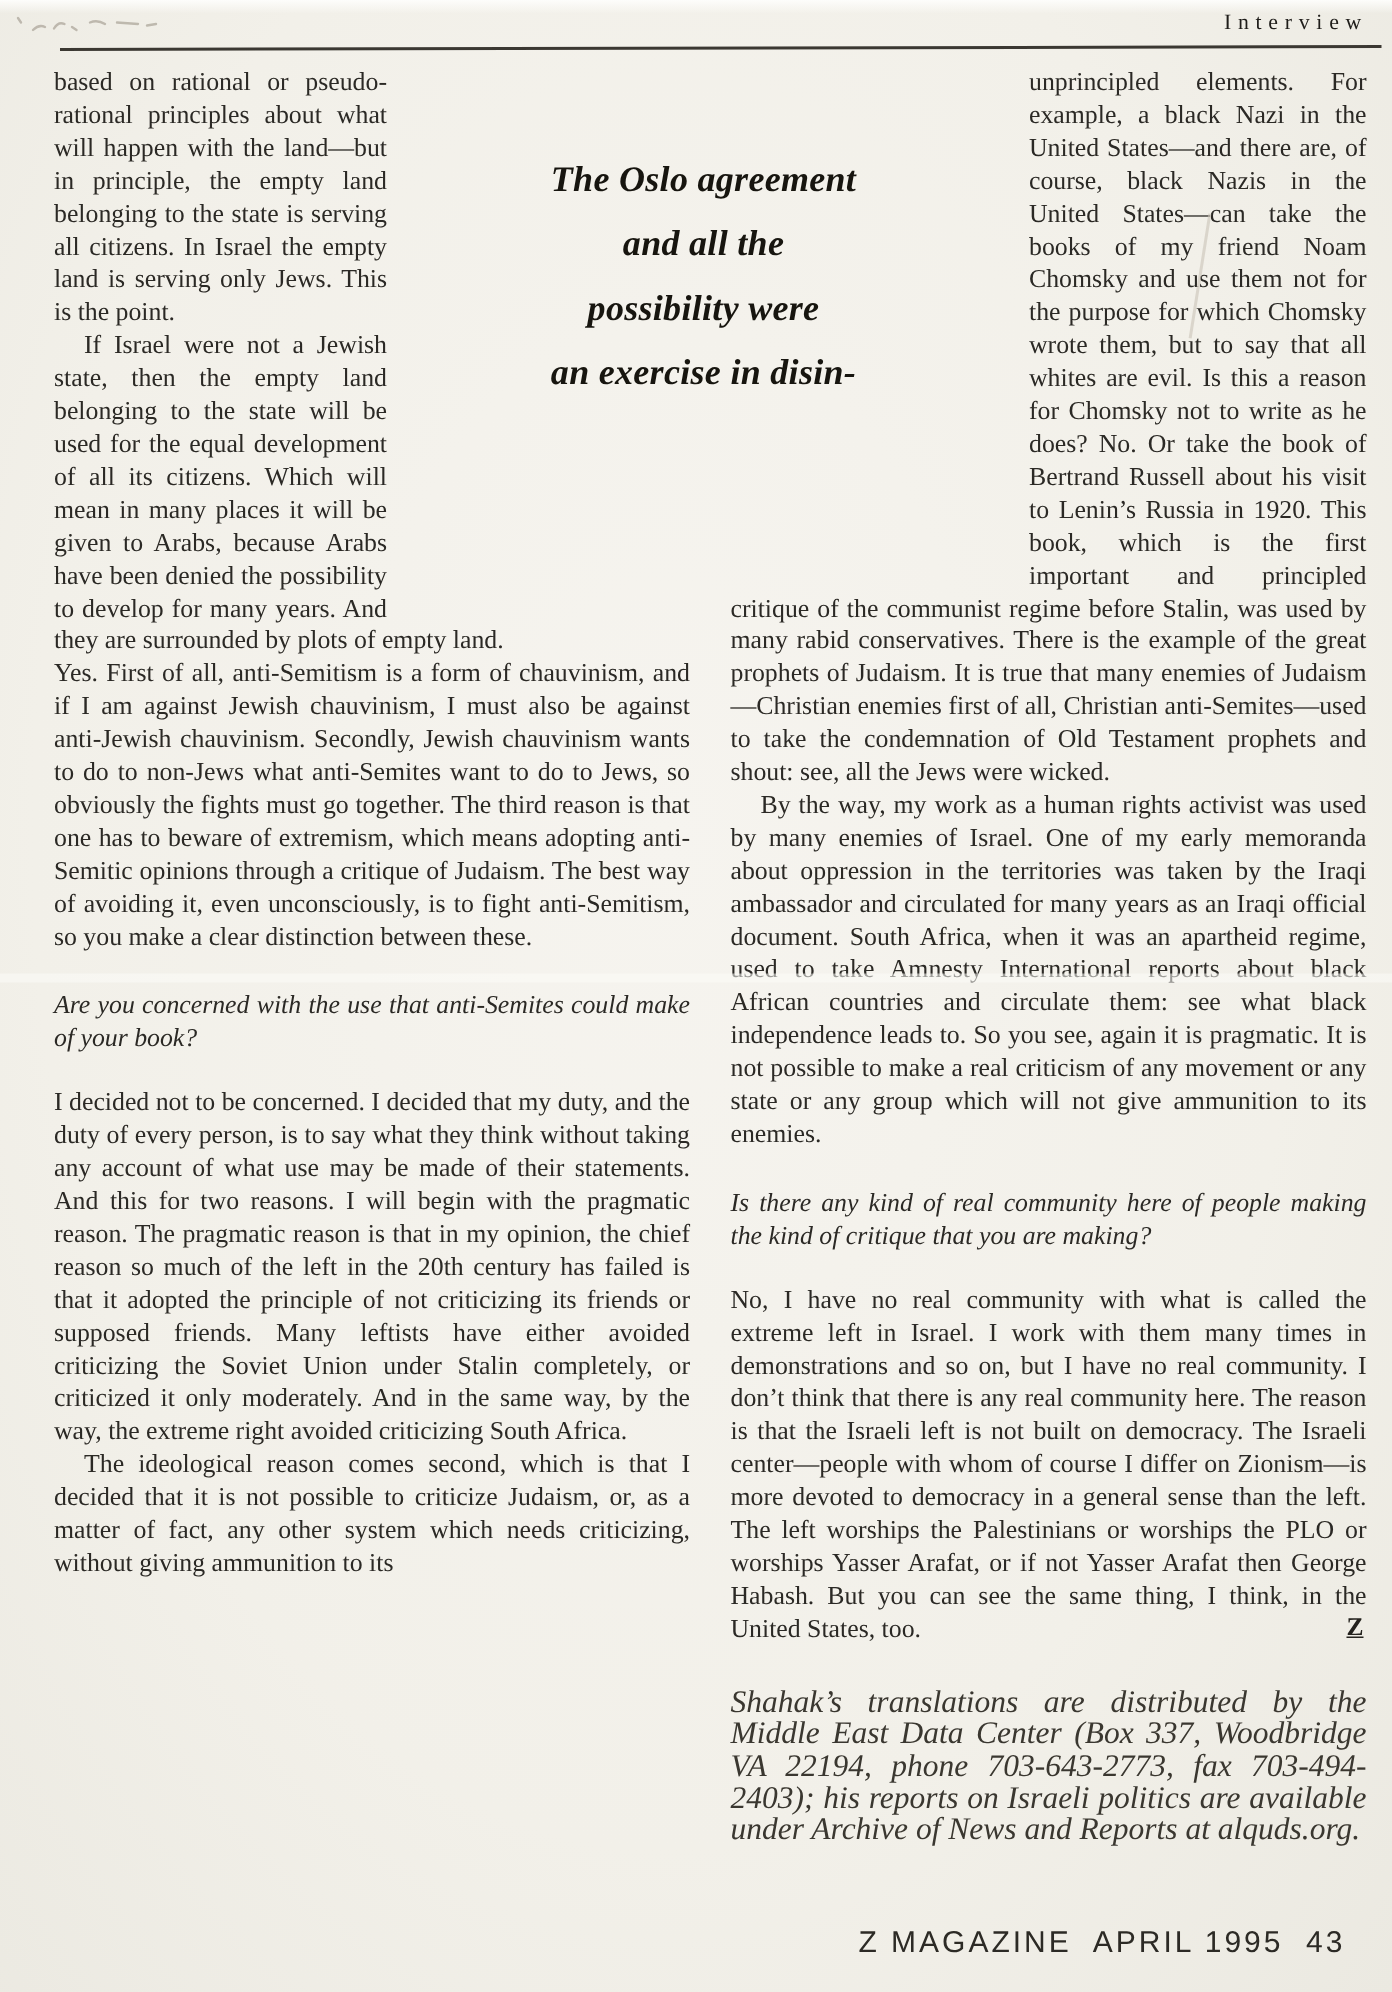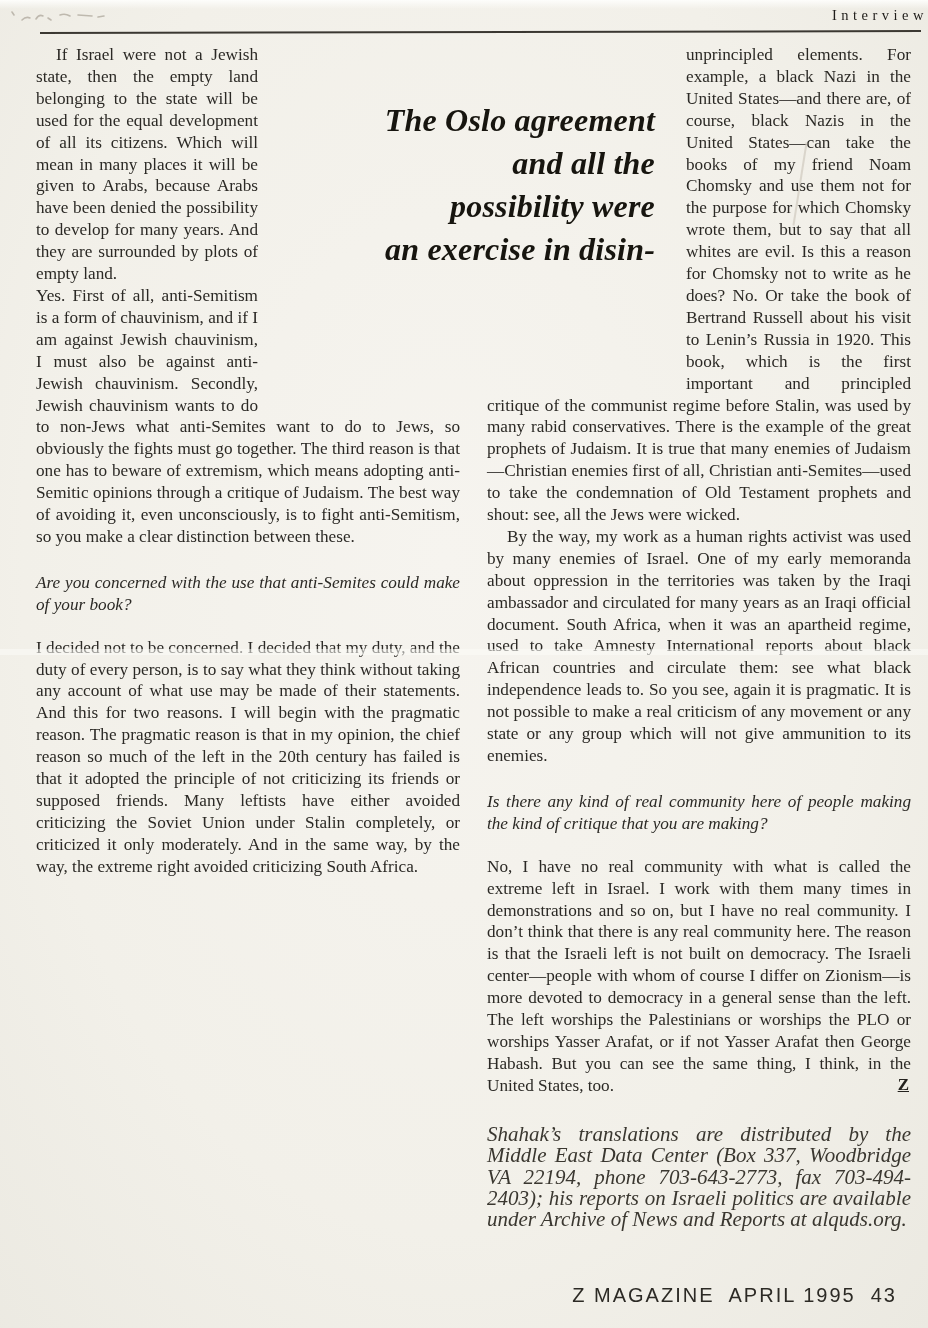--- a/index.html
+++ b/index.html
@@ -13,31 +13,31 @@
     position: relative; width: 928px; height: 1328px;
     background: radial-gradient(ellipse at 48% 42%, #f6f4ef 0%, #f2f0e9 62%, #ebe9e1 100%);
     color: #2b2925;
   }
   .top-strip {
     position: absolute; top: 0; left: 0; width: 928px; height: 9px;
     background: linear-gradient(#fdfdfb, rgba(253,253,251,0));
   }
   .scribble { position: absolute; top: 6px; left: 8px; opacity: .65; }
   .header-label {
-    position: absolute; top: 7px; right: 0;
+    position: absolute; top: 7px; right: 16px;
     font-size: 14.5px; letter-spacing: 4.5px; color: #1f1d1a;
   }
   .header-rule {
     position: absolute; top: 31px; left: 40px; width: 881px; height: 2px;
     background: #3b3832; transform: rotate(-0.12deg);
   }
   .pull-quote {
     position: absolute; top: 99px; left: 283px; width: 372px;
-    text-align: right; font-style: italic; font-weight: bold;
-    font-size: 32px; line-height: 43px; color: #17150f;
+    text-align: center; font-style: italic; font-weight: bold;
+    font-size: 24px; line-height: 43px; color: #17150f;
     letter-spacing: 0.2px;
   }
   .col {
     position: absolute; top: 44px;
     text-align: justify; font-size: 17.2px; line-height: 21.9px;
     hyphens: none; color: #2b2925;
   }
   .col-left  { left: 36px;  width: 424px; }
   .col-right { left: 487px; width: 424px; }
   .spacer-right { float: right; width: 202px; height: 351px; }
@@ -85,24 +85,26 @@
 
   <div class="pull-quote">
     <div>The Oslo agreement</div>
     <div>and all the</div>
     <div>possibility were</div>
     <div>an exercise in disin-</div>
   </div>
 
   <div class="col col-left">
     <div class="spacer-right"></div>
+    <p>based on rational or pseudo-rational principles about what will happen with the land—but in principle, the empty land belonging to the state is serving all citizens. In Israel the empty land is serving only Jews. This is the point.</p>
     <p class="indent">If Israel were not a Jewish state, then the empty land belonging to the state will be used for the equal development of all its citizens. Which will mean in many places it will be given to Arabs, because Arabs have been denied the possibility to develop for many years. And they are surrounded by plots of empty land.</p>
     <p>Yes. First of all, anti-Semitism is a form of chauvinism, and if I am against Jewish chauvinism, I must also be against anti-Jewish chauvinism. Secondly, Jewish chauvinism wants to do to non-Jews what anti-Semites want to do to Jews, so obviously the fights must go together. The third reason is that one has to beware of extremism, which means adopting anti-Semitic opinions through a critique of Judaism. The best way of avoiding it, even unconsciously, is to fight anti-Semitism, so you make a clear distinction between these.</p>
     <p class="question">Are you concerned with the use that anti-Semites could make of your book?</p>
     <p>I decided not to be concerned. I decided that my duty, and the duty of every person, is to say what they think without taking any account of what use may be made of their statements. And this for two reasons. I will begin with the pragmatic reason. The pragmatic reason is that in my opinion, the chief reason so much of the left in the 20th century has failed is that it adopted the principle of not criticizing its friends or supposed friends. Many leftists have either avoided criticizing the Soviet Union under Stalin completely, or criticized it only moderately. And in the same way, by the way, the extreme right avoided criticizing South Africa.</p>
+    <p class="indent">The ideological reason comes second, which is that I decided that it is not possible to criticize Judaism, or, as a matter of fact, any other system which needs criticizing, without giving ammunition to its</p>
   </div>
 
   <div class="col col-right">
     <div class="spacer-left"></div>
     <p>unprincipled elements. For example, a black Nazi in the United States—and there are, of course, black Nazis in the United States—can take the books of my friend Noam Chomsky and use them not for the purpose for which Chomsky wrote them, but to say that all whites are evil. Is this a reason for Chomsky not to write as he does? No. Or take the book of Bertrand Russell about his visit to Lenin’s Russia in 1920. This book, which is the first important and principled critique of the communist regime before Stalin, was used by many rabid conservatives. There is the example of the great prophets of Judaism. It is true that many enemies of Judaism—Christian enemies first of all, Christian anti-Semites—used to take the condemnation of Old Testament prophets and shout: see, all the Jews were wicked.</p>
     <p class="indent">By the way, my work as a human rights activist was used by many enemies of Israel. One of my early memoranda about oppression in the territories was taken by the Iraqi ambassador and circulated for many years as an Iraqi official document. South Africa, when it was an apartheid regime, used to take Amnesty International reports about black African countries and circulate them: see what black independence leads to. So you see, again it is pragmatic. It is not possible to make a real criticism of any movement or any state or any group which will not give ammunition to its enemies.</p>
     <p class="question">Is there any kind of real community here of people making the kind of critique that you are making?</p>
     <p class="with-endmark">
       <span>No, I have no real community with what is called the extreme left in Israel. I work with them many times in demonstrations and so on, but I have no real community. I don’t think that there is any real community here. The reason is that the Israeli left is not built on democracy. The Israeli center—people with whom of course I differ on Zionism—is more devoted to democracy in a general sense than the left. The left worships the Palestinians or worships the PLO or worships Yasser Arafat, or if not Yasser Arafat then George Habash. But you can see the same thing, I think, in the United States, too.</span>
       <span class="endmark">Z</span>

